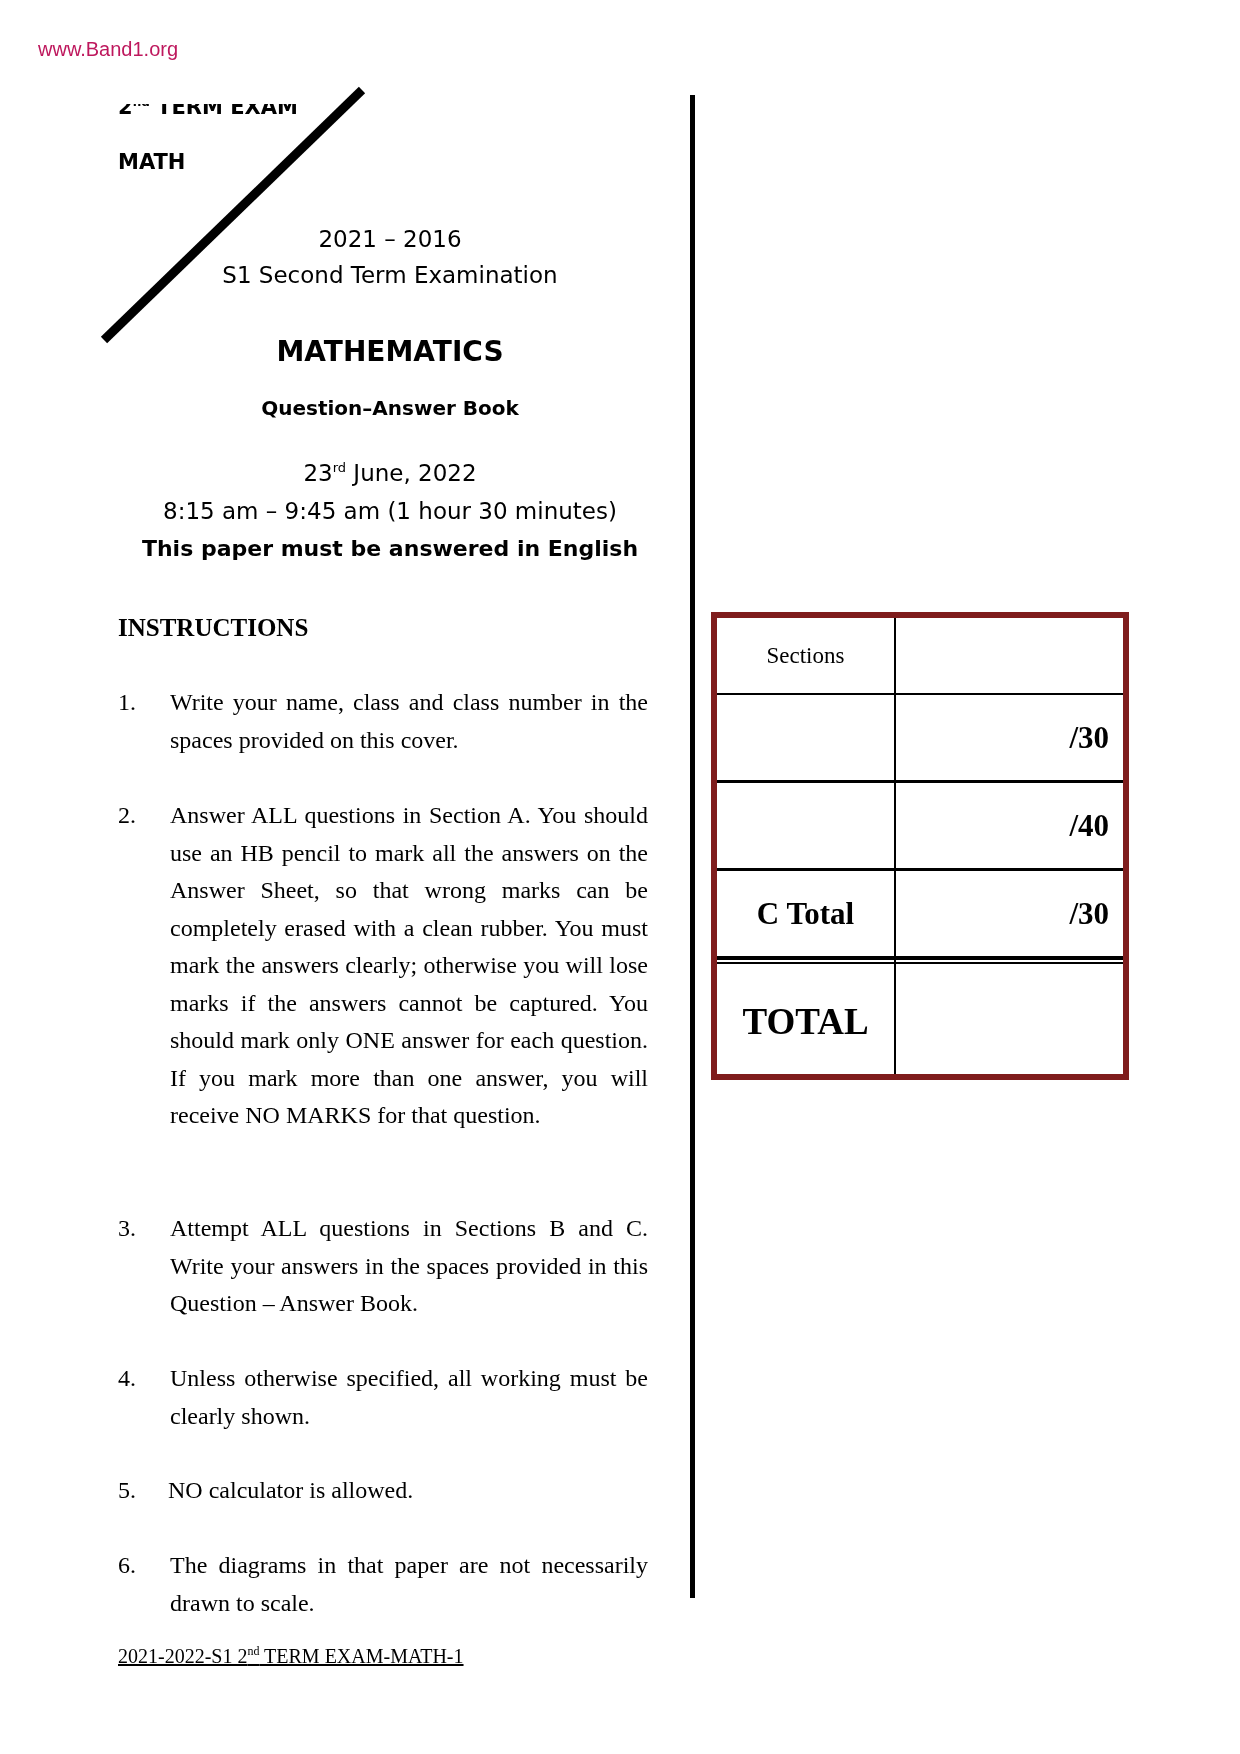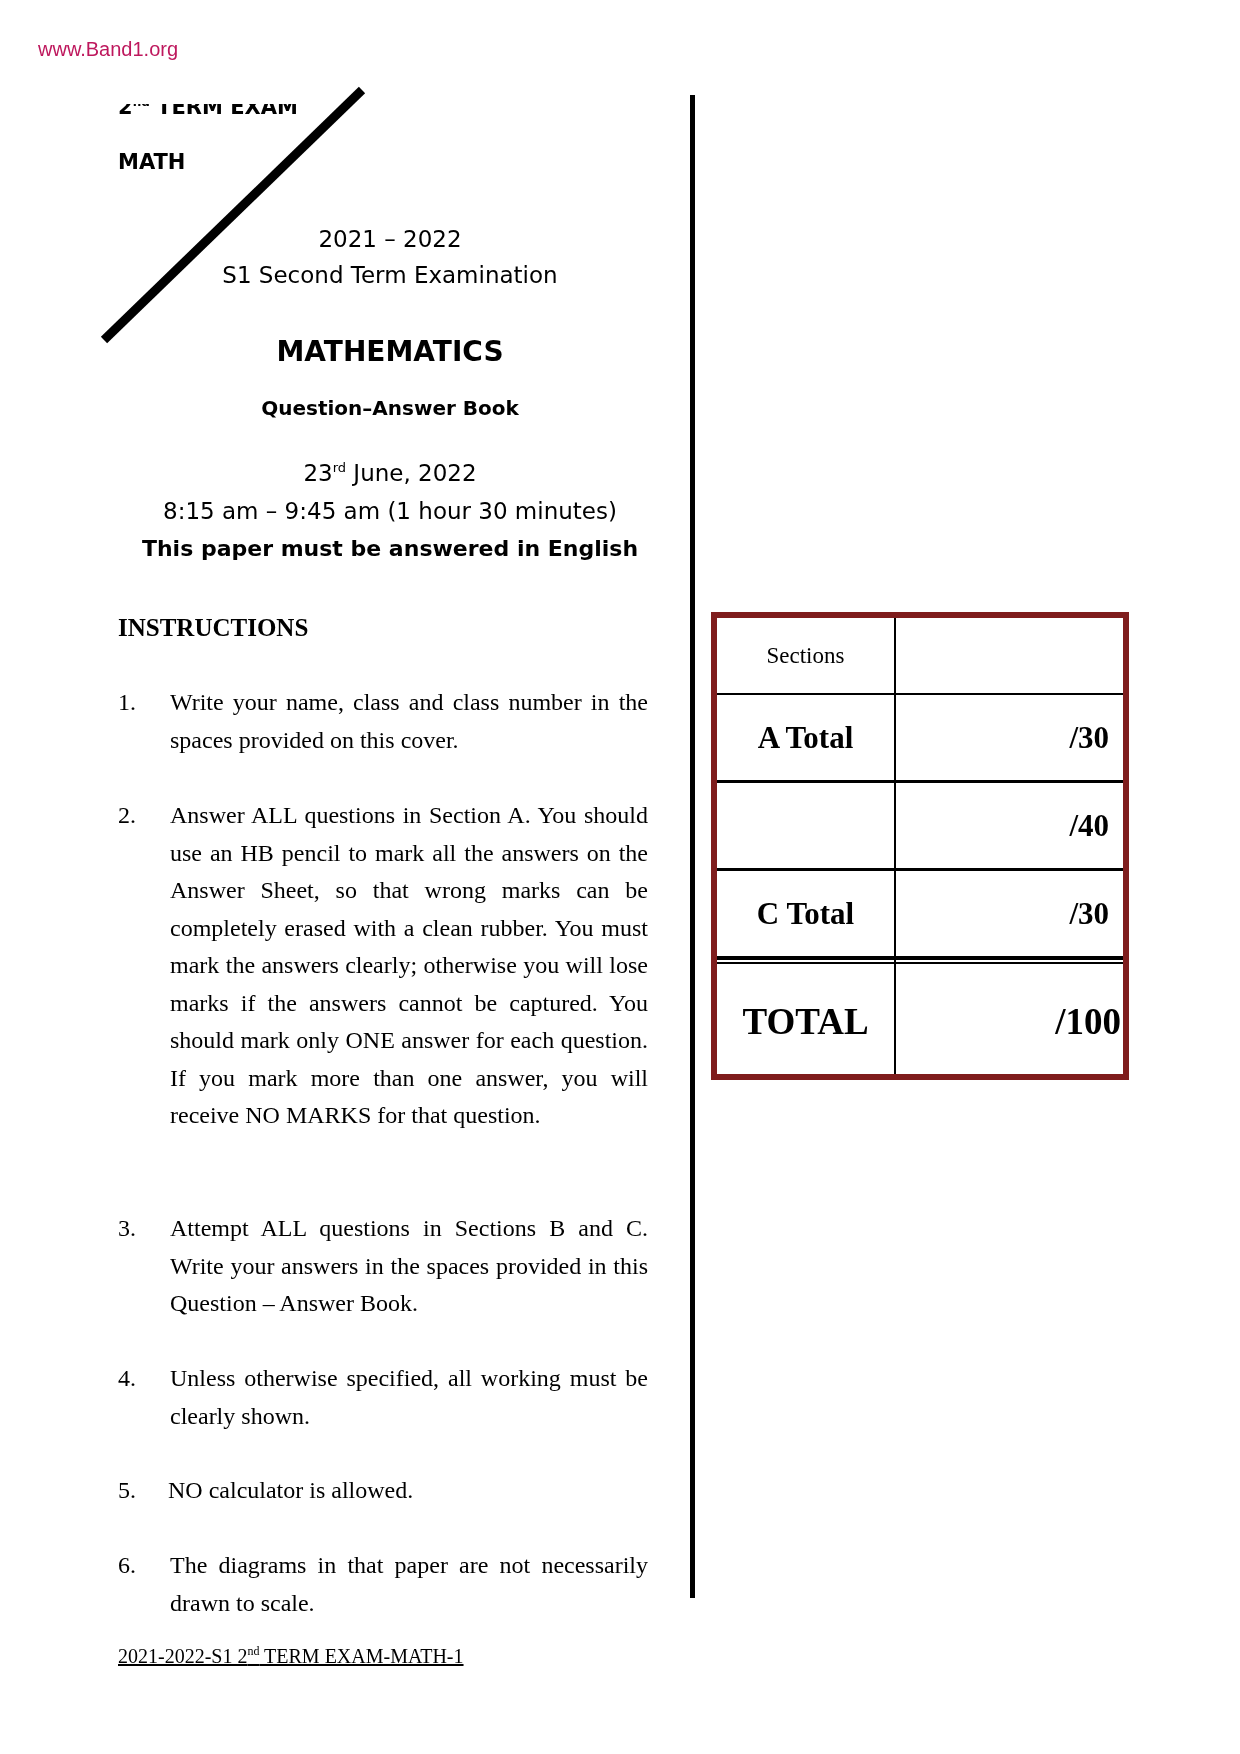--- a/index.html
+++ b/index.html
@@ -68,21 +68,21 @@
 
 <div class="abs hdr-clip">
   <span><span style="position:static">2</span><sup>nd</sup><span style="position:static"> TERM EXAM</span></span>
 </div>
 <div class="abs hdr-math">MATH</div>
 
 <svg class="abs diag" width="1240" height="400">
   <line x1="104" y1="340" x2="362" y2="90" stroke="#000" stroke-width="9"></line>
 </svg>
 
-<div class="abs center-block yr">2021 – 2022</div>
+<div class="abs center-block yr">2021 – 2016</div>
 <div class="abs center-block term">S1 Second Term Examination</div>
 <div class="abs center-block subj">MATHEMATICS</div>
 <div class="abs center-block book">Question–Answer Book</div>
 <div class="abs center-block date"><span>23</span><sup>rd</sup><span> June, 2022</span></div>
 <div class="abs center-block time">8:15 am – 9:45 am (1 hour 30 minutes)</div>
 <div class="abs center-block lang">This paper must be answered in English</div>
 
 <div class="abs vline"></div>
 
 <div class="abs instr-title">INSTRUCTIONS</div>
@@ -116,34 +116,32 @@
 
 <div class="abs marks">
   <div class="colsep"></div>
 
   <div class="row hdr-row">
     <div class="cell-l">Sections</div>
   </div>
   <div class="rowsep" style="top:75px;height:2px;"></div>
 
   <div class="row sec-row ra">
-    <div class="cell-l">A Total</div>
     <div class="cell-r">/30</div>
   </div>
   <div class="rowsep" style="top:162px;height:3px;"></div>
 
   <div class="row sec-row rb">
     <div class="cell-r">/40</div>
   </div>
   <div class="rowsep" style="top:250px;height:3px;"></div>
 
   <div class="row sec-row rc">
     <div class="cell-l">C Total</div>
     <div class="cell-r">/30</div>
   </div>
   <div class="rowsep" style="top:338px;height:4px;"></div>
   <div class="rowsep" style="top:344px;height:2px;"></div>
 
   <div class="row rt">
     <div class="cell-l">TOTAL</div>
-    <div class="cell-r">/100</div>
   </div>
 </div>
 
 </body></html>

